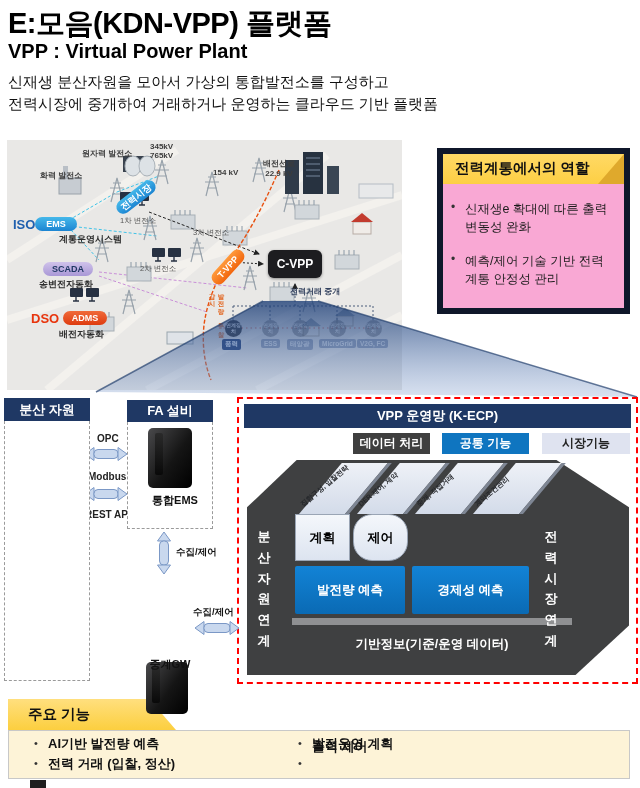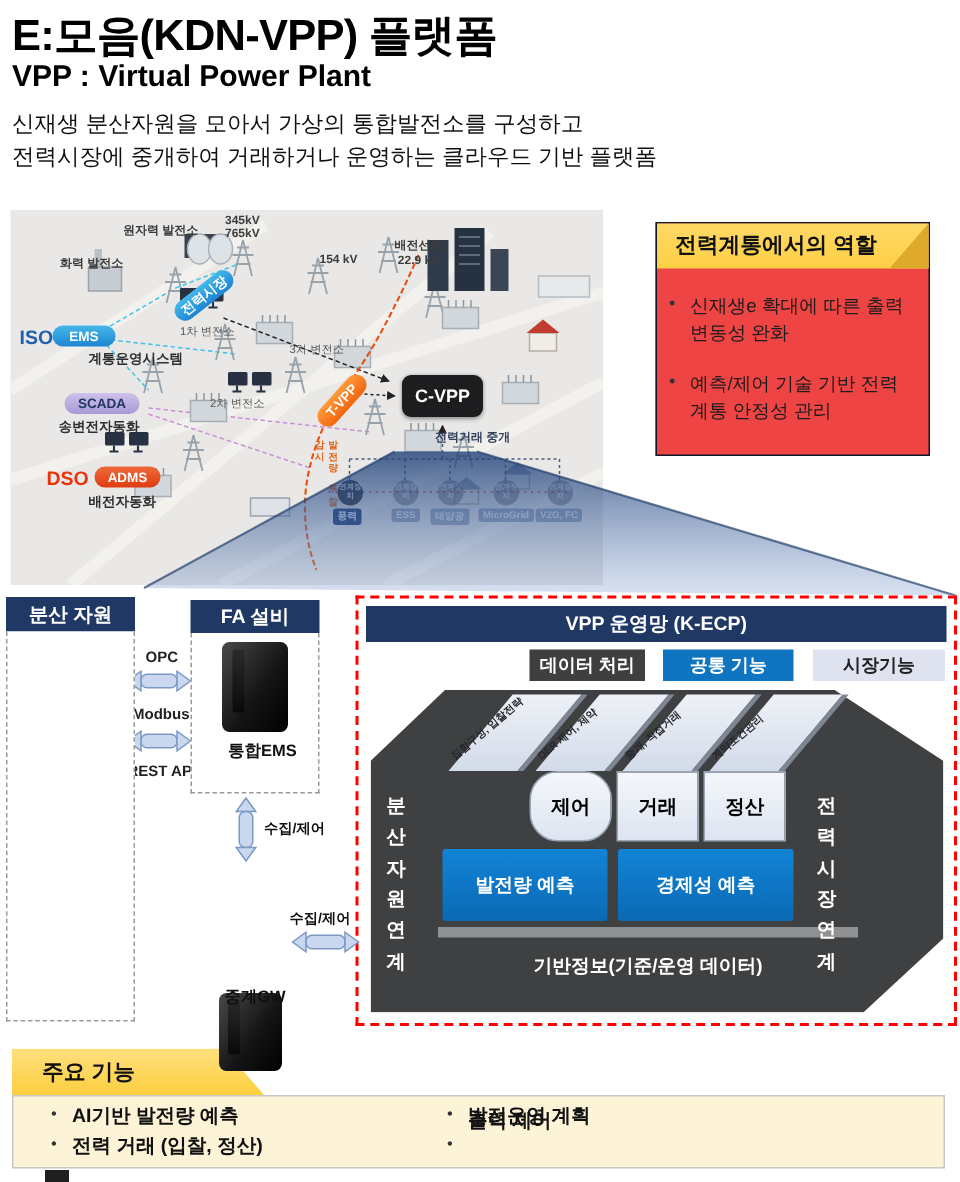--- a/index.html
+++ b/index.html
@@ -21,21 +21,21 @@
   .pill.red{background:linear-gradient(#f06a3a,#de3c10);}
   .pill.orange{background:linear-gradient(#ff9a3c,#f2660e);}
   .opname{font-size:13px;font-weight:800;}
   .opsub{font-size:9px;font-weight:700;color:#2e2e2e;}
   .vnote{writing-mode:vertical-rl;text-orientation:upright;font-size:6.5px;color:#e2641e;font-weight:700;letter-spacing:1px;}
   .cvpp{background:#1d1d20;border-radius:6px;color:#fff;font-weight:700;font-size:12px;text-align:center;line-height:28px;z-index:6;box-shadow:0 1px 3px rgba(0,0,0,.4);}
   .linkdot{width:17px;height:17px;border-radius:50%;background:#26262a;color:#fff;font-size:5px;line-height:1.15;text-align:center;word-break:break-all;padding-top:3px;box-sizing:border-box;font-weight:700;}
   .derchip{background:#12306b;color:#eaf2ff;font-size:6.5px;font-weight:700;padding:1px 3px;border-radius:2px;white-space:nowrap;}
   .faded{opacity:.4;}
   
-  .callout{border:1px solid #0f172a;background:#ef4444;z-index:3;}
+  .callout{border:6px solid #0f172a;background:#f9a8d4;z-index:3;}
   .callout-head{position:relative;height:30px;background:linear-gradient(#ffd965,#fdcf44);}
   .callout-head .txt{position:absolute;left:12px;top:5px;font-size:14.5px;font-weight:800;color:#111;}
   .fold{position:absolute;right:0;top:0;width:0;height:0;border-left:26px solid transparent;border-top:30px solid #dfa92c;transform:scaleY(-1);}
   .callout-body{padding:16px 10px 0 8px;}
   .cb-item{display:flex;margin-bottom:16px;}
   .cb-item .dot{width:14px;font-size:12px;color:#333;}
   .cb-item .t{font-size:12.5px;color:#1c1c1c;line-height:1.45;font-weight:500;width:150px;}
   
   .boxhead{background:#1f3864;color:#fff;font-weight:700;font-size:13px;text-align:center;line-height:23px;height:23px;}
   .dashedbox{border:1.5px dashed #9a9a9a;border-top:none;background:#fff;}
@@ -360,23 +360,22 @@
 
     <div class="abs slab" style="left:60px;top:64px;width:46px;height:51px;"></div>
     <div class="abs slab" style="left:118px;top:64px;width:46px;height:51px;"></div>
     <div class="abs slab" style="left:176px;top:64px;width:46px;height:51px;"></div>
     <div class="abs slab" style="left:234px;top:64px;width:46px;height:51px;"></div>
     <div class="abs slablbl" style="left:66px;top:100px;">집합구성, 입찰전략</div>
     <div class="abs slablbl" style="left:124px;top:100px;">DER 제어, 제약</div>
     <div class="abs slablbl" style="left:182px;top:100px;">중개, 직접거래</div>
     <div class="abs slablbl" style="left:240px;top:100px;">계약조건관리</div>
 
+    <div class="abs module" style="left:56px;top:115px;width:55px;height:47px;">계획</div>
     <div class="abs module" style="left:114px;top:115px;width:55px;height:47px;border-radius:19px;">제어</div>
-    <div class="abs module" style="left:172px;top:115px;width:55px;height:47px;">거래</div>
-    <div class="abs module" style="left:230px;top:115px;width:55px;height:47px;">정산</div>
 
     <div class="abs forecast" style="left:56px;top:167px;width:110px;height:48px;">발전량 예측</div>
     <div class="abs forecast" style="left:173px;top:167px;width:117px;height:48px;">경제성 예측</div>
 
     <div class="abs" style="left:53px;top:219px;width:280px;height:7px;background:#8f9092;"></div>
     <div class="abs pillar" style="left:16px;top:128px;">분산 자원 연계</div>
 
     <div class="abs baselbl" style="left:56px;top:237px;width:274px;">기반정보(기준/운영 데이터)</div>
     <div class="abs pillar" style="left:303px;top:128px;">전력 시장 연계</div>
   </div>

